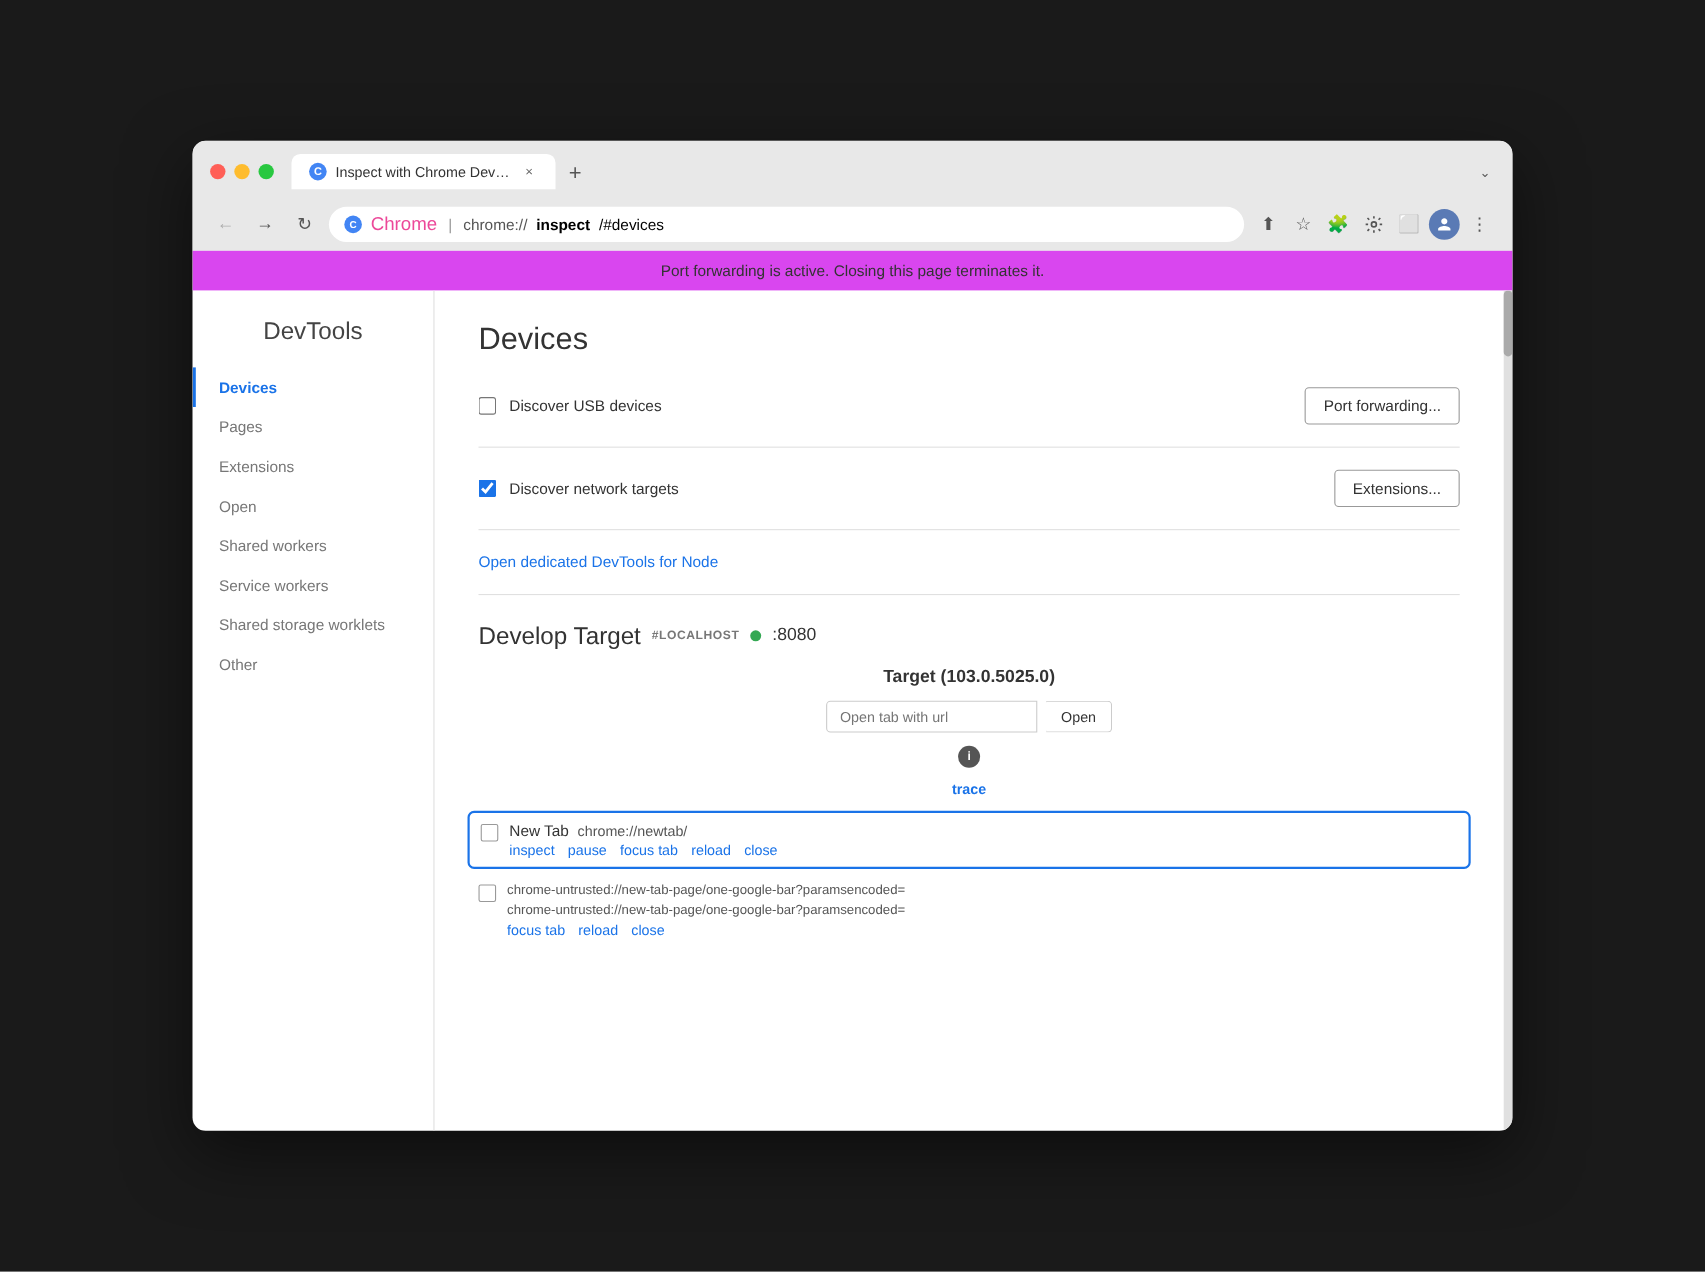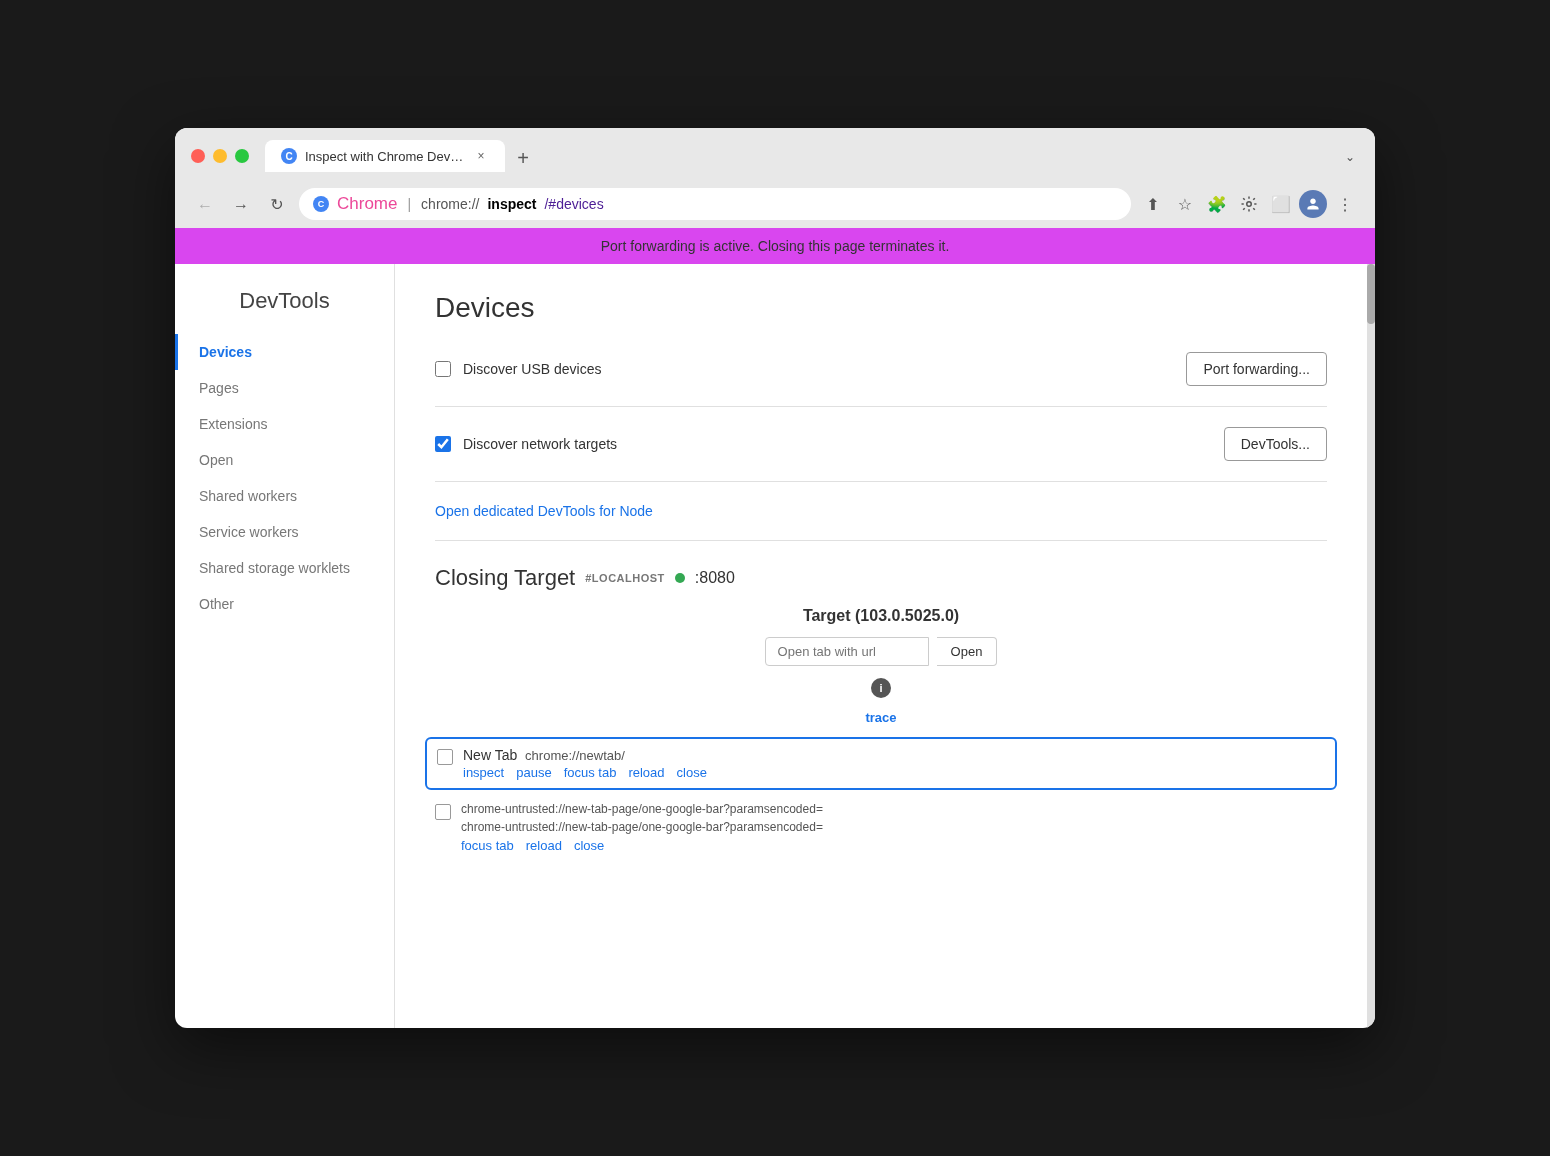--- a/index.html
+++ b/index.html
@@ -340,21 +340,21 @@
     .url-input-row {
       display: flex;
       align-items: center;
       gap: 8px;
     }
     .url-input {
       border: 1px solid #ccc;
       padding: 6px 12px;
       border-radius: 4px 0 0 4px;
       font-size: 13px;
-      width: 164px;
+      width: 192px;
       color: #999;
     }
     .open-btn {
       border: 1px solid #ccc;
       border-left: none;
       background: #fff;
       padding: 6px 14px;
       border-radius: 0 4px 4px 0;
       font-size: 13px;
       cursor: pointer;
@@ -488,21 +488,21 @@
     <button class="nav-btn">→</button>
     <button class="nav-btn">↻</button>
     <div class="url-bar">
       <div class="url-favicon">
         <span>C</span>
       </div>
       <span class="url-chrome-label">Chrome</span>
       <span class="url-separator">|</span>
       <span style="color:#555; font-size:14px;">chrome://</span>
         <span class="url-bold">inspect</span>
-        <span style="font-size:14px; color:#4c1d95;text-align:right;">/#devices</span>
+        <span style="font-size:14px; color:#000000;text-align:right;">/#devices</span>
     </div>
     <div class="toolbar-icons">
       <button class="toolbar-icon">⬆</button>
       <button class="toolbar-icon">☆</button>
       <button class="toolbar-icon">🧩</button>
       <button class="toolbar-icon">
         <svg width="18" height="18" viewBox="0 0 24 24" fill="none" stroke="currentColor" stroke-width="2">
           <circle cx="12" cy="12" r="3"></circle>
           <path d="M12 2v3M12 19v3M4.22 4.22l2.12 2.12M17.66 17.66l2.12 2.12M2 12h3M19 12h3M4.22 19.78l2.12-2.12M17.66 6.34l2.12-2.12"></path>
         </svg>
@@ -565,35 +565,35 @@
       </div>
 
       <hr class="section-divider">
 
       
       <div class="checkbox-row">
         <label class="checkbox-label">
           <input type="checkbox" class="checkbox-input" checked="" style="">
           <span>Discover network targets</span>
         </label>
-        <button class="btn-outline">DevTools...</button>
+        <button class="btn-outline">Extensions...</button>
       </div>
 
       <hr class="section-divider">
 
       
       <a class="devtools-link">
         <span>Open dedicated DevTools for Node</span>
       </a>
 
       <hr class="section-divider">
 
       
       <div class="remote-target-header">
-        <span class="remote-target-title">Closing Target</span>
+        <span class="remote-target-title">Develop Target</span>
         <span class="remote-target-host">#LOCALHOST</span>
         <span class="status-dot"></span>
         <span class="remote-port">:8080</span>
       </div>
 
       
       <div class="target-header">
         <span class="target-name">Target (103.0.5025.0)</span>
         <div class="url-input-row">
           <input type="text" class="url-input" placeholder="Open tab with url" style="">

